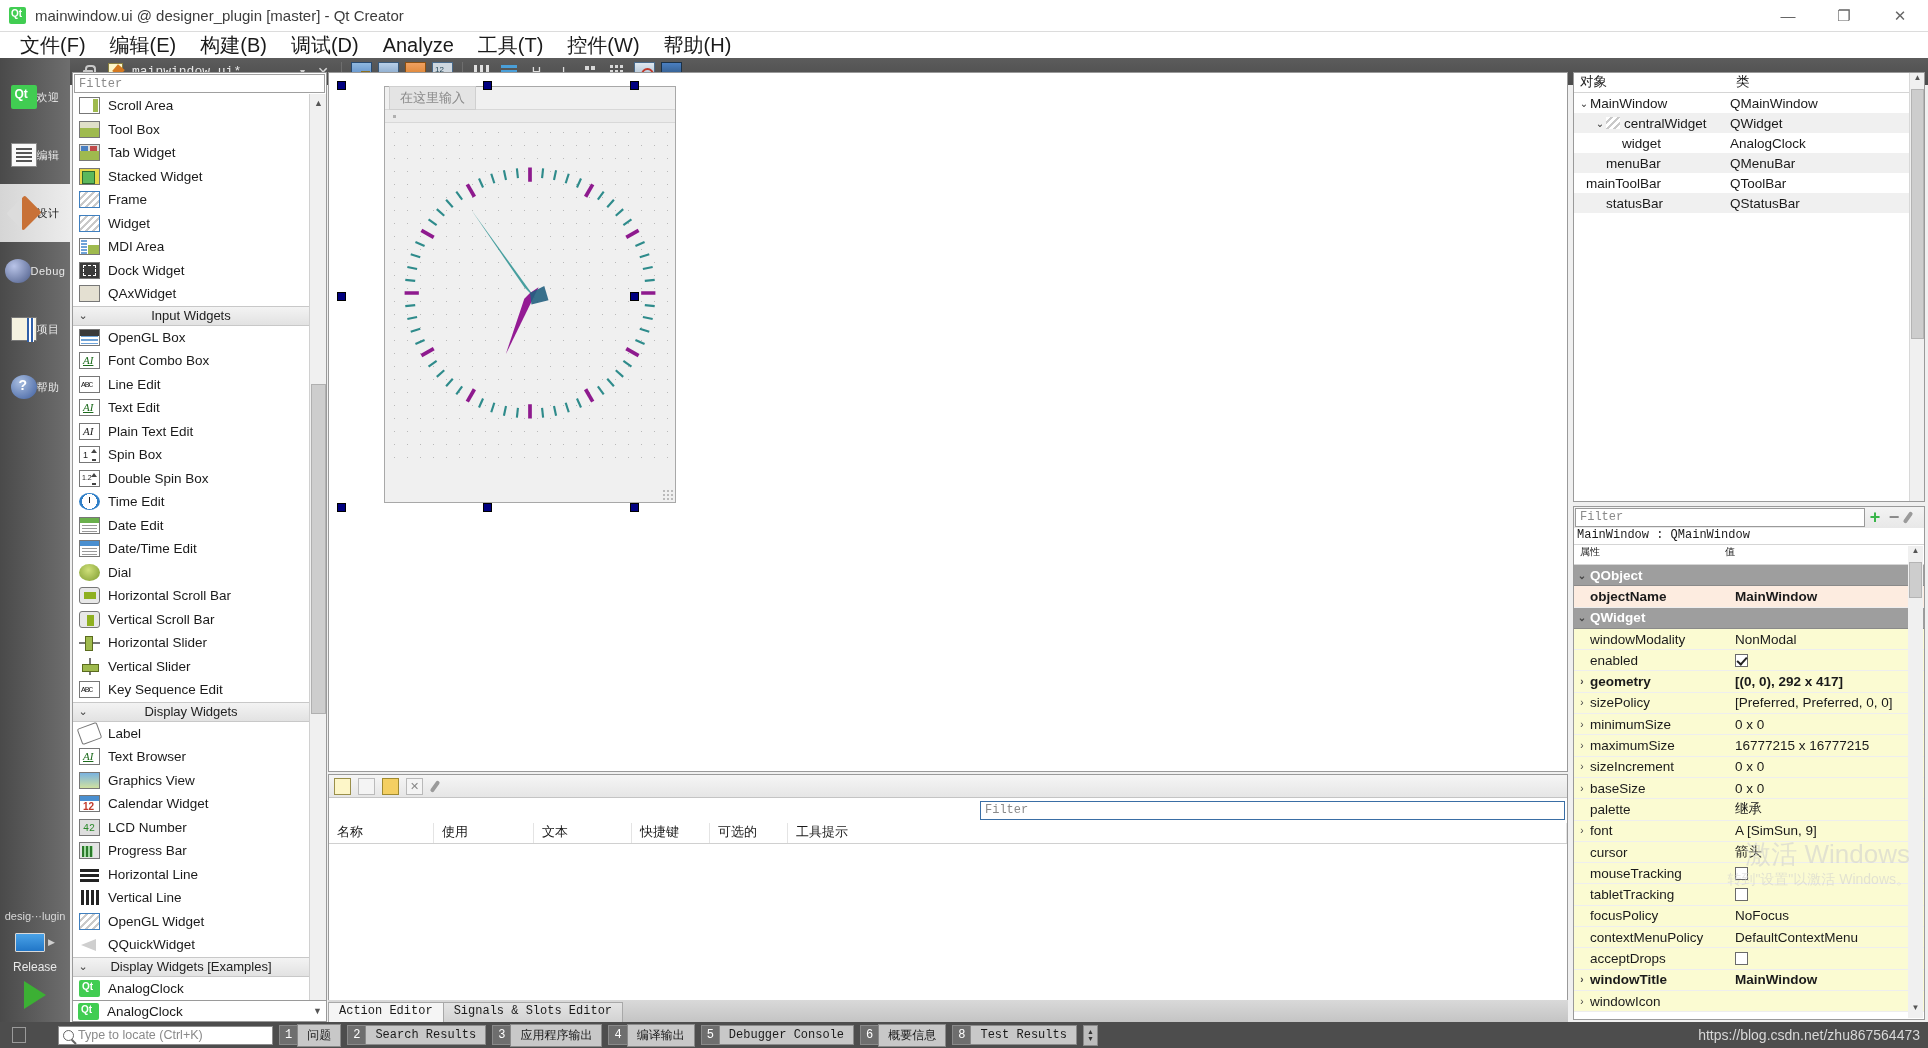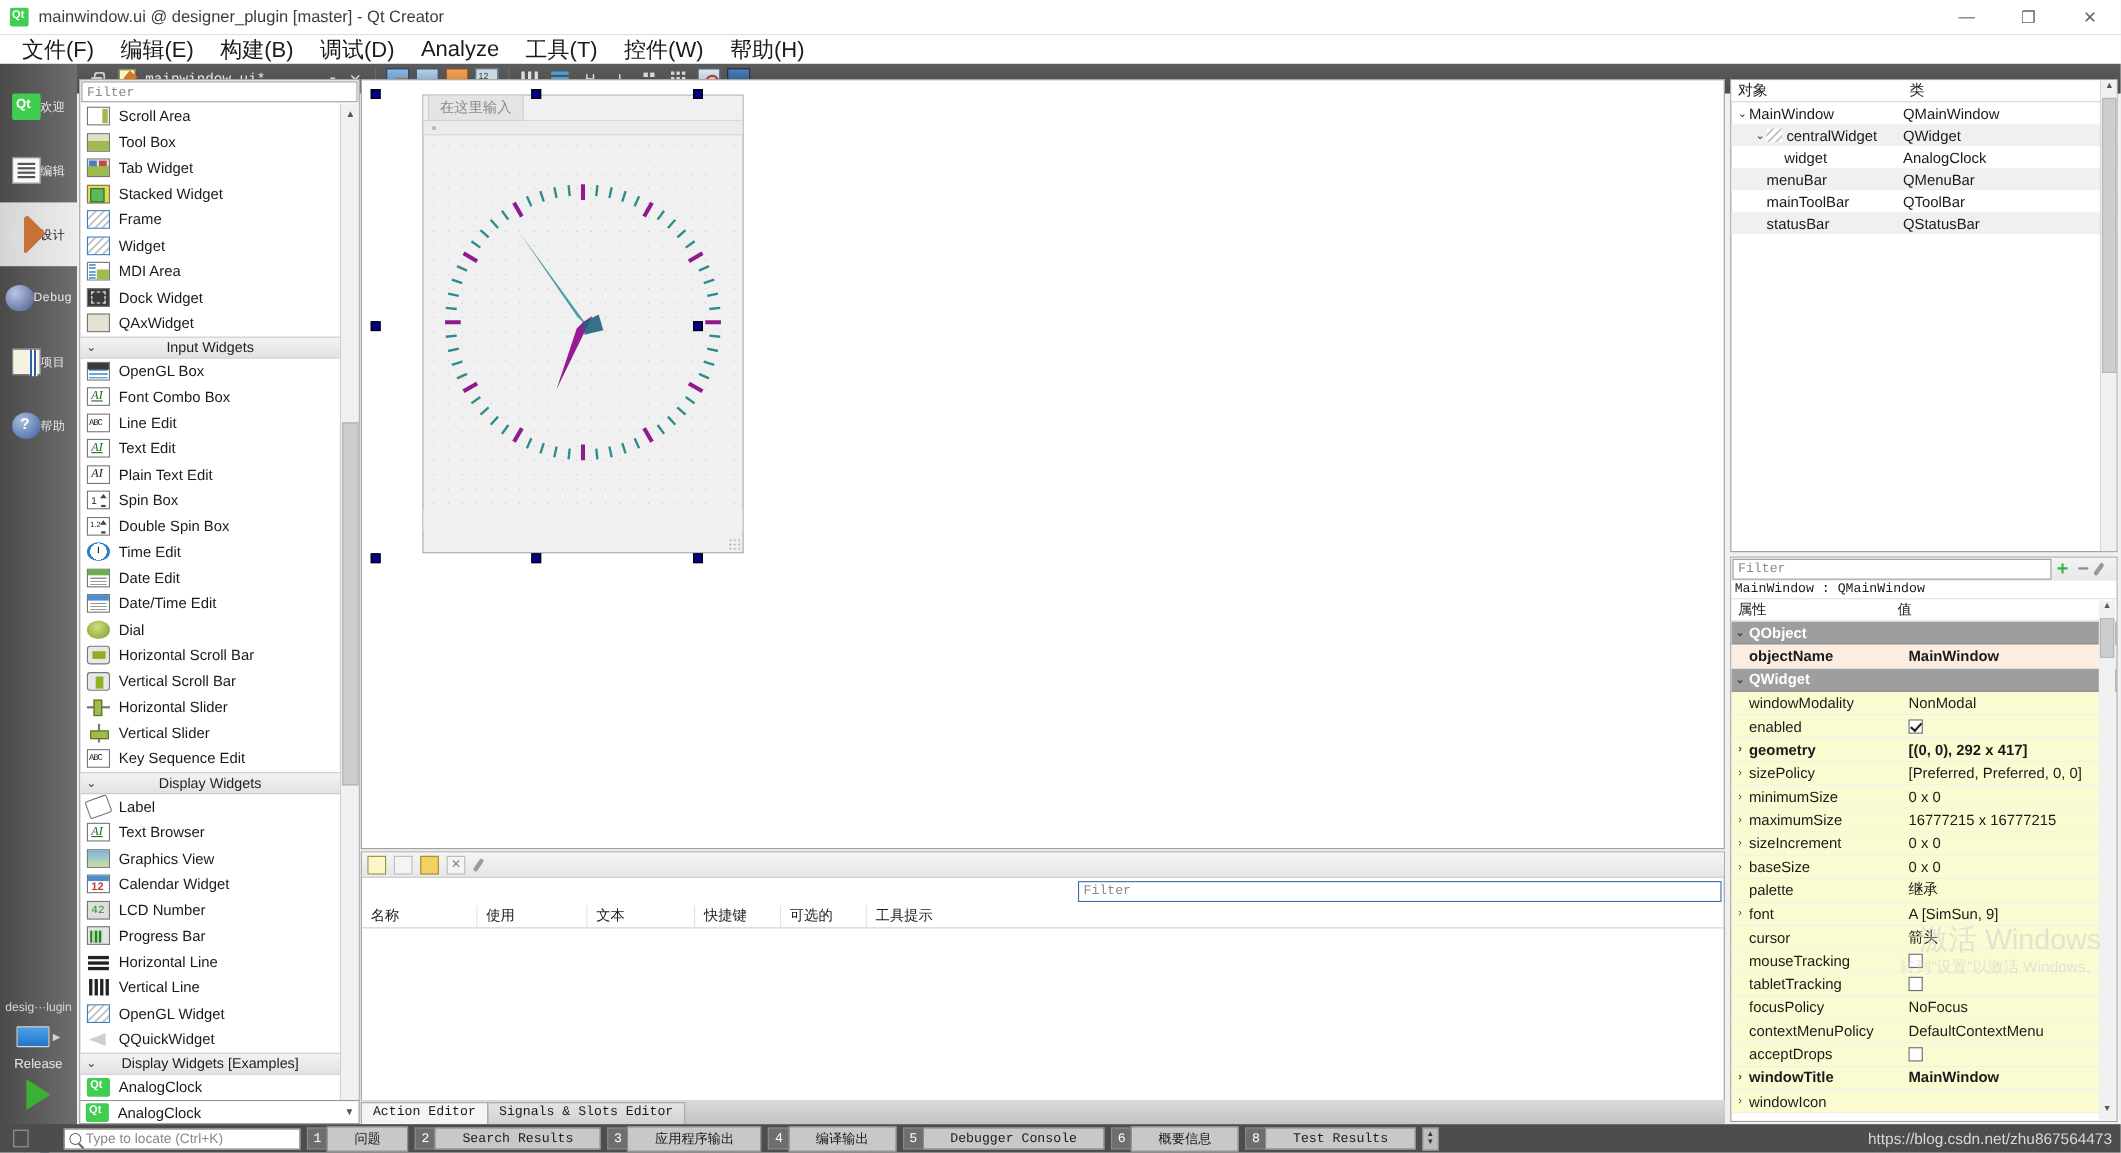--- a/index.html
+++ b/index.html
@@ -236,21 +236,21 @@
     background:linear-gradient(#f3f3f3,#e8e8e8); padding:1px; }
   .pe-filter{ flex:1; height:19px; border:1px solid #9a9a9a; background:#fff;
     font-family:"Liberation Mono",monospace; font-size:12px; color:#8a8a8a;
     padding-left:4px; line-height:17px; }
   .pe-plus{ width:20px; text-align:center; color:#39b54a; font-size:18px; font-weight:bold; }
   .pe-minus{ width:18px; text-align:center; color:#8a8a8a; font-size:18px; font-weight:bold; }
   .pe-wrench{ width:20px; position:relative; }
   .pe-obj{ height:17px; font-family:"Liberation Mono",monospace; font-size:12px;
     color:#1a1a1a; padding-left:3px; background:#fff; border-bottom:1px solid #d5d5d5; }
   .pe-cols{ display:flex; height:20px; background:#fff; border-bottom:1px solid #d5d5d5; }
-  .pe-col{ font-size:13px; color:#1a1a1a; padding-left:6px; }
+  .pe-col{ font-size:10px; color:#1a1a1a; padding-left:6px; }
   .pe-row{ display:flex; height:21.3px; align-items:center; font-size:13.5px; color:#1a1a1a;
     border-bottom:1px solid #eee; }
   .pe-row.grp{ background:#9e9e9e; color:#fff; font-weight:bold; border-bottom:1px solid #8a8a8a;}
   .pe-row.hi{ background:#fdece0; font-weight:bold; }
   .pe-row.yel{ background:#fbfbd2; }
   .pe-exp{ width:16px; text-align:center; font-size:10px; color:#444; }
   .pe-k{ width:145px; }
   .pe-v{ flex:1; display:flex; align-items:center; gap:5px; }
   .pe-chk{ width:13px;height:13px;border:1px solid #6a6a6a;background:#fff;position:relative;}
   .pe-chk.on::after{content:"";position:absolute;left:3px;top:0px;width:4px;height:8px;
@@ -262,21 +262,21 @@
     background:#4d4d4d; display:flex; align-items:center; }
   .locate{ width:215px; height:19px; margin-left:32px; background:#fff; border:1px solid #8d8d8d;
     display:flex; align-items:center; font-size:12.5px; color:#8a8a8a; padding-left:4px; gap:4px;}
   .magn{ width:11px;height:11px;border:1.6px solid #666; border-radius:50%; position:relative;flex:none;}
   .magn::after{content:"";position:absolute;right:-4px;bottom:-3px;width:6px;height:1.6px;
     background:#666;transform:rotate(45deg);}
   .sb-item{ display:flex; align-items:center; height:21px; margin-left:6px; }
   .sb-num{ background:#6e6e6e; color:#fff; font-family:"Liberation Mono",monospace;
     font-size:12px; padding:2px 5px; border:1px solid #8a8a8a; border-right:none;}
   .sb-lbl{ background:#c8c8c8; color:#1a1a1a; font-family:"Liberation Mono",monospace;
-    font-size:12px; padding:2px 24px; border:1px solid #8a8a8a; }
+    font-size:12px; padding:2px 9px; border:1px solid #8a8a8a; }
   .sb-updown{ width:15px;height:21px;background:#bdbdbd;border:1px solid #8a8a8a;margin-left:6px;
     display:flex;flex-direction:column;align-items:center;justify-content:center;font-size:7px;color:#333;}
   .url{ margin-left:auto; margin-right:8px; color:#d8d8d8; font-size:14px; }
 
   
   .edtoolbar{ position:absolute; left:70px; top:58px; width:1858px; height:27px;
     background:linear-gradient(#5c5c5c,#4b4b4b); display:flex; align-items:center; }
   .lockic{ width:16px;height:16px;margin-left:10px;position:relative; }
   .lockic::after{content:"";position:absolute;left:3px;top:6px;width:10px;height:8px;
     background:#c9c9c9;border-radius:1px;}
@@ -747,21 +747,21 @@
         <div class="oi-row alt">
           <div class="oi-name" style="padding-left:20px">
             <span class="oi-chev"></span>
             <span>menuBar</span>
           </div>
           <div class="oi-cls">
             <span>QMenuBar</span>
           </div>
         </div>
         <div class="oi-row">
-          <div class="oi-name" style="padding-left:20px">
+          <div class="oi-name" style="">
             <span class="oi-chev"></span>
             <span>mainToolBar</span>
           </div>
           <div class="oi-cls">
             <span>QToolBar</span>
           </div>
         </div>
         <div class="oi-row alt">
           <div class="oi-name" style="padding-left:20px">
             <span class="oi-chev"></span>

